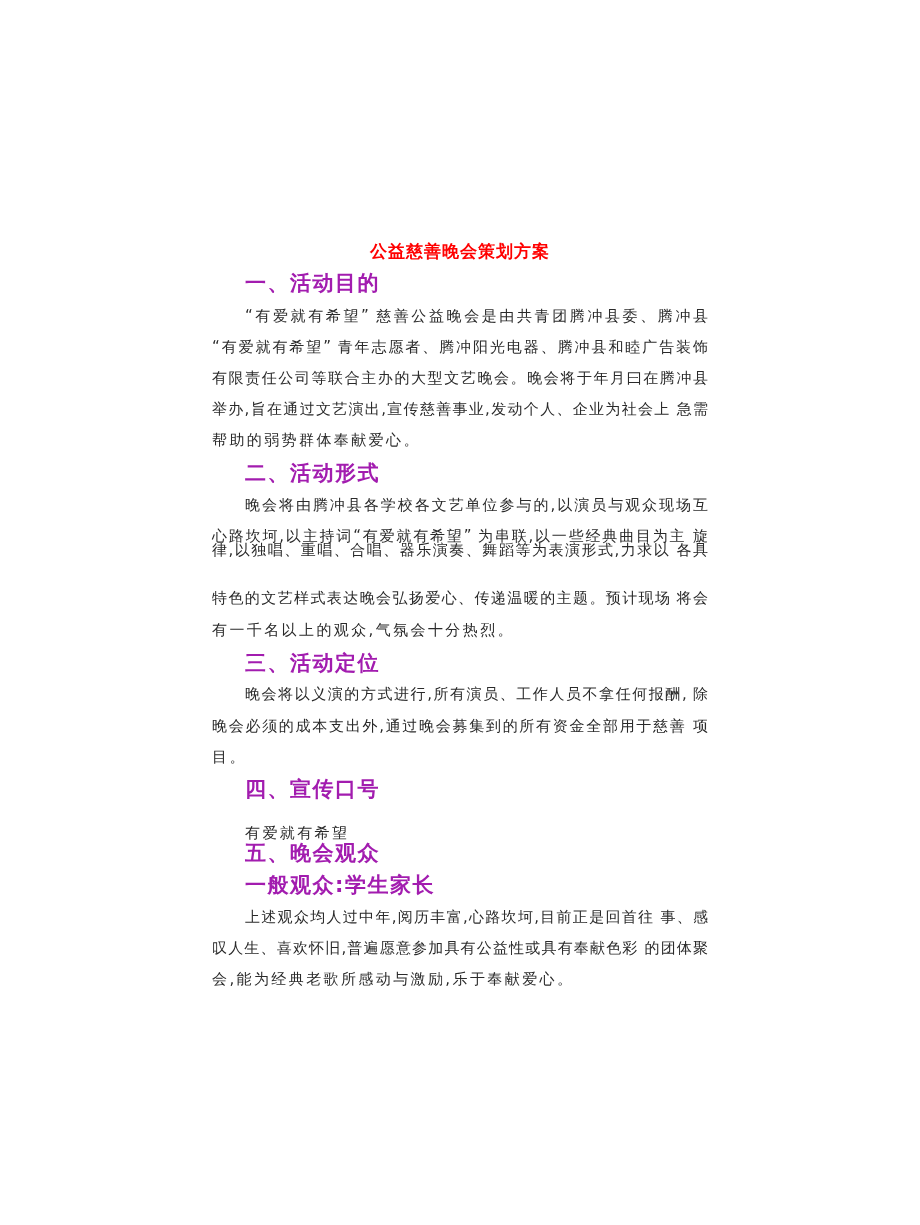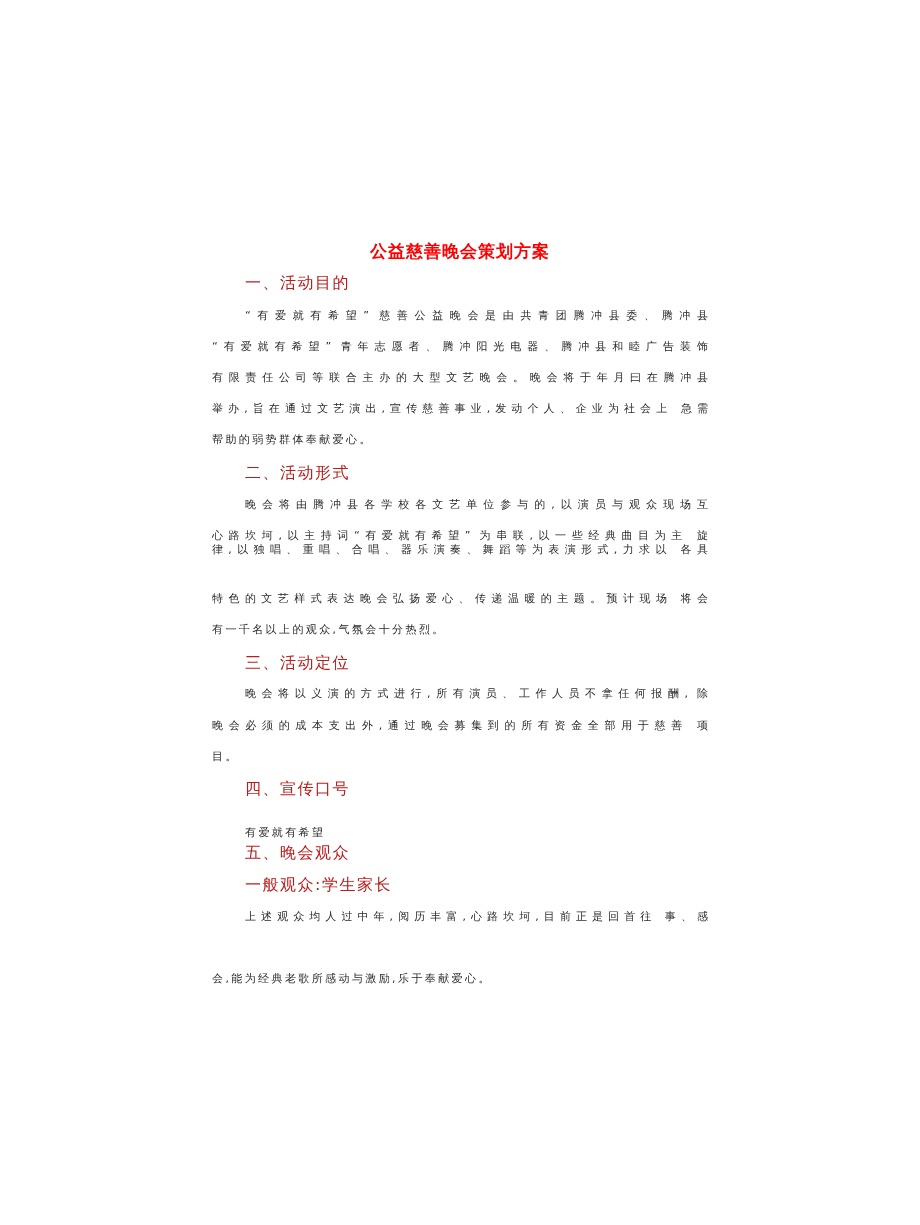--- a/index.html
+++ b/index.html
@@ -31,38 +31,38 @@
       font-size: 17px;
       line-height: 22px;
       font-weight: bold;
       color: #ff0000;
       letter-spacing: 1px;
     }
     .line {
       position: absolute;
       left: 212px;
       width: 496px;
-      font-size: 11px;
+      font-size: 15px;
       line-height: 20px;
       white-space: nowrap;
       letter-spacing: 2.4px;
       color: #2a2a2a;
     }
     .line.justify {
       text-align: justify;
       text-align-last: justify;
       letter-spacing: 0;
     }
     .heading {
       position: absolute;
       left: 245px;
-      font-size: 16px;
+      font-size: 21px;
       line-height: 20px;
-      font-weight: normal;
-      color: #b91c1c;
+      font-weight: bold;
+      color: #a21caf;
       letter-spacing: 1.5px;
       white-space: nowrap;
     }
     .indent { left: 245px; width: 463px; }
   </style>
 </head>
 <body>
 
 <div class="page">
 
@@ -86,15 +86,16 @@
   <div class="line justify indent" style="top:684px;">晚会将以义演的方式进行,所有演员、工作人员不拿任何报酬, 除</div>
   <div class="line justify" style="top:716px;">晚会必须的成本支出外,通过晚会募集到的所有资金全部用于慈善 项</div>
   <div class="line" style="top:747px;">目。</div>
 
   <div class="heading" style="top:779px;">四、宣传口号</div>
   <div class="line" style="top:811px; left:245px;margin-top:12px;">有爱就有希望</div>
 
   <div class="heading" style="top:843px;">五、晚会观众</div>
   <div class="heading" style="top:875px;">一般观众:学生家长</div>
   <div class="line justify indent" style="top:907px;">上述观众均人过中年,阅历丰富,心路坎坷,目前正是回首往 事、感</div>
+  <div class="line justify" style="top:938px;">叹人生、喜欢怀旧,普遍愿意参加具有公益性或具有奉献色彩 的团体聚</div>
   <div class="line" style="top:969px;">会,能为经典老歌所感动与激励,乐于奉献爱心。</div>
 
 </div>
 
 </body></html>

